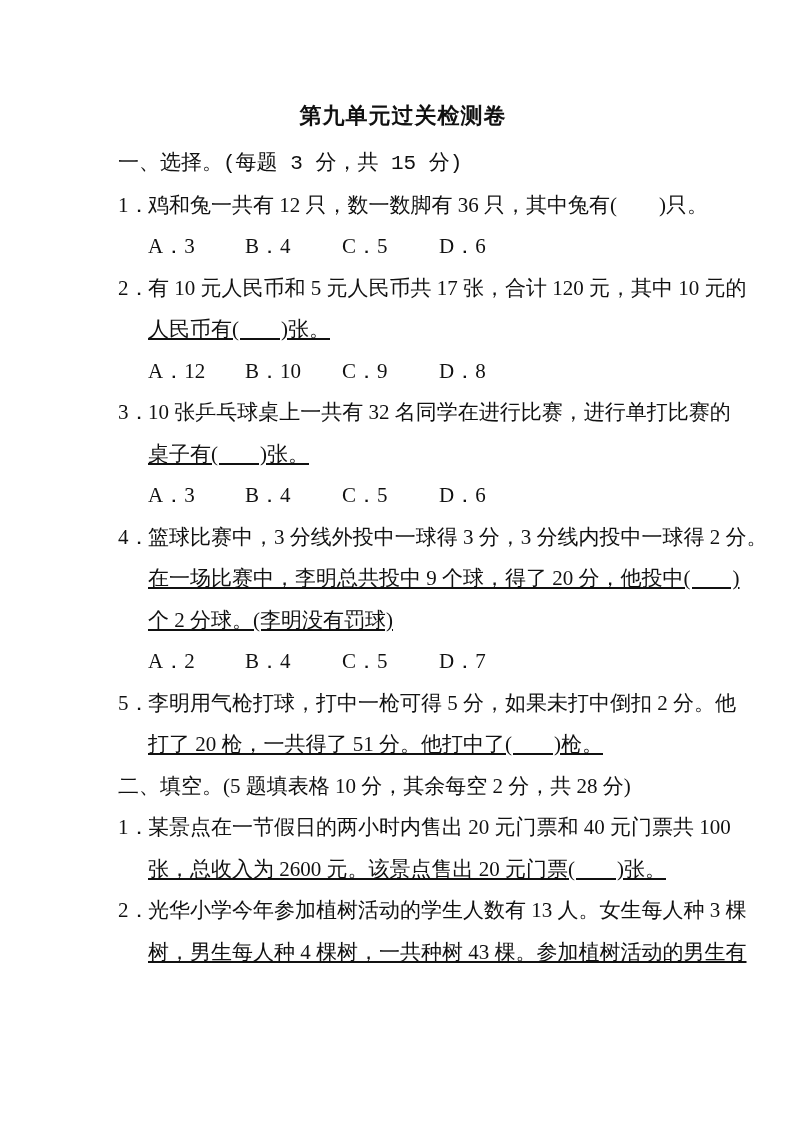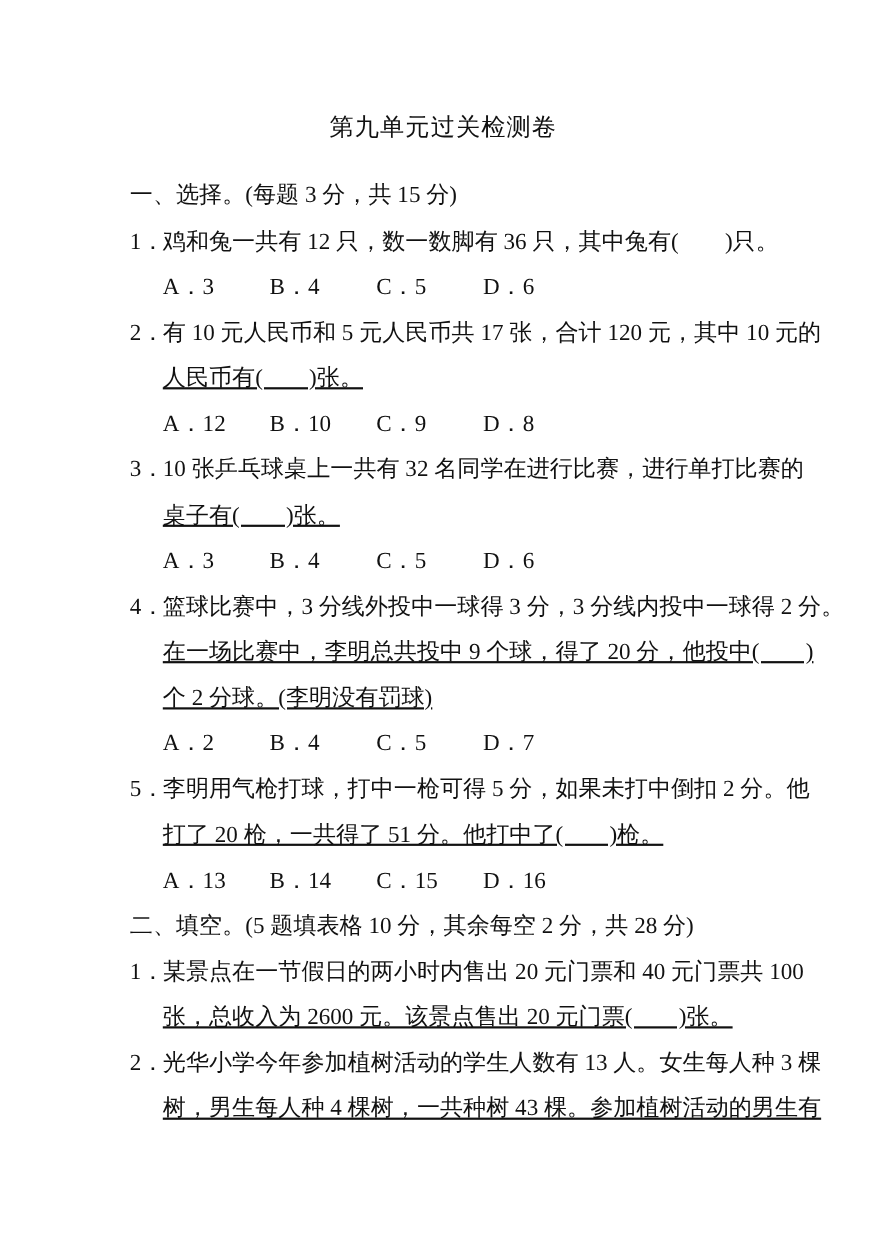--- a/index.html
+++ b/index.html
@@ -16,35 +16,36 @@
     overflow: hidden;
   }
   .page {
     position: absolute;
     left: 118px;
     top: 95px;
     width: 570px;
   }
   .title {
     font-size: 22px;
-    font-weight: normal;
+    font-weight: bold;
     text-align: center;
     height: 42px;
     line-height: 42px;
     letter-spacing: 1px;
     white-space: nowrap;
   }
   .line {
     height: 41.5px;
     line-height: 41.5px;
     font-size: 21px;
     white-space: nowrap;
   }
   .sec-heading-first {
-    margin-top: 20px;
+    margin-top: 6px;
+    font-family: Liberation Mono, monospace;
   }
   .cont, .opts {
     padding-left: 30px;
     text-decoration: underline;
   }
   .qnum {
     display: inline-block;
     width: 30px;
     vertical-align: bottom;
   }
@@ -90,23 +91,20 @@
     <div class="line cont">在一场比赛中，李明总共投中 9 个球，得了 20 分，他投中(　　)</div>
     <div class="line cont">个 2 分球。(李明没有罚球)</div>
     <div class="line opts">
       <span class="opt">A．2</span><span class="opt">B．4</span><span class="opt">C．5</span><span class="opt">D．7</span>
     </div>
   </div>
 
   <div>
     <div class="line"><span class="qnum">5．</span><span>李明用气枪打球，打中一枪可得 5 分，如果未打中倒扣 2 分。他</span></div>
     <div class="line cont">打了 20 枪，一共得了 51 分。他打中了(　　)枪。</div>
-    <div class="line opts">
-      <span class="opt">A．13</span><span class="opt">B．14</span><span class="opt">C．15</span><span class="opt">D．16</span>
-    </div>
   </div>
 
   <div class="line">二、填空。(5 题填表格 10 分，其余每空 2 分，共 28 分)</div>
 
   <div>
     <div class="line"><span class="qnum">1．</span><span>某景点在一节假日的两小时内售出 20 元门票和 40 元门票共 100</span></div>
     <div class="line cont">张，总收入为 2600 元。该景点售出 20 元门票(　　)张。</div>
   </div>
 
   <div>

